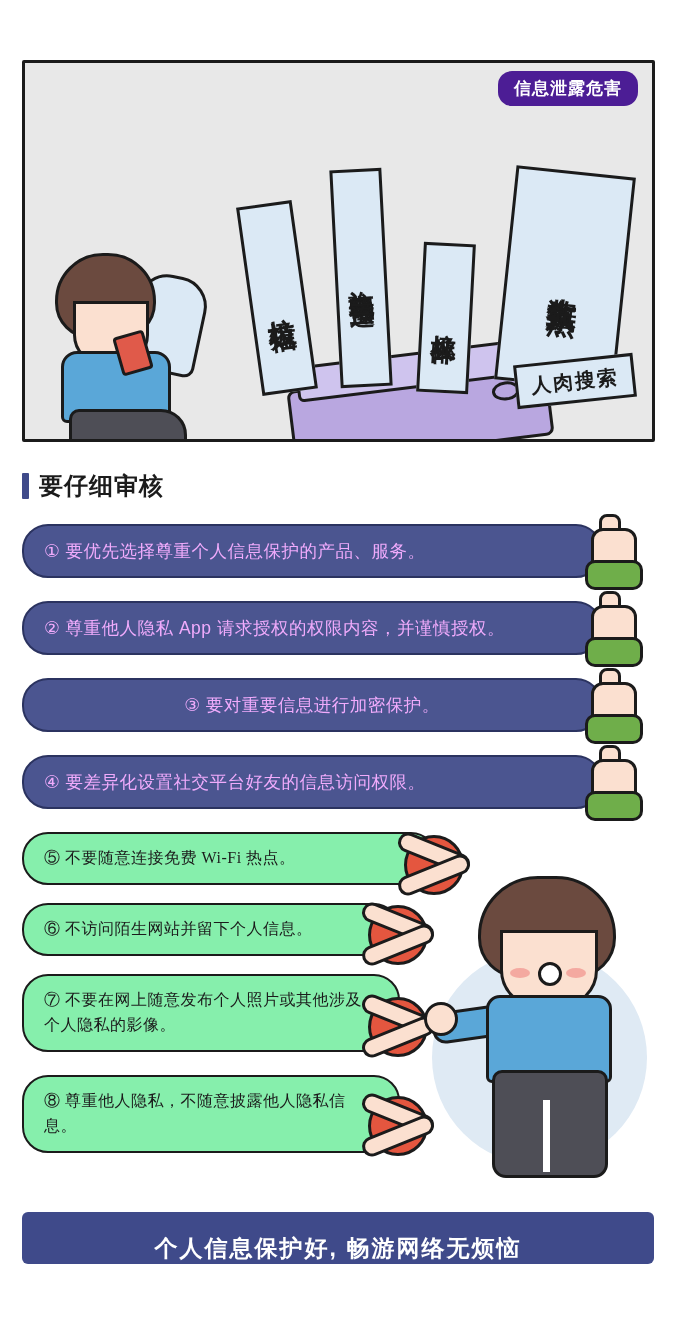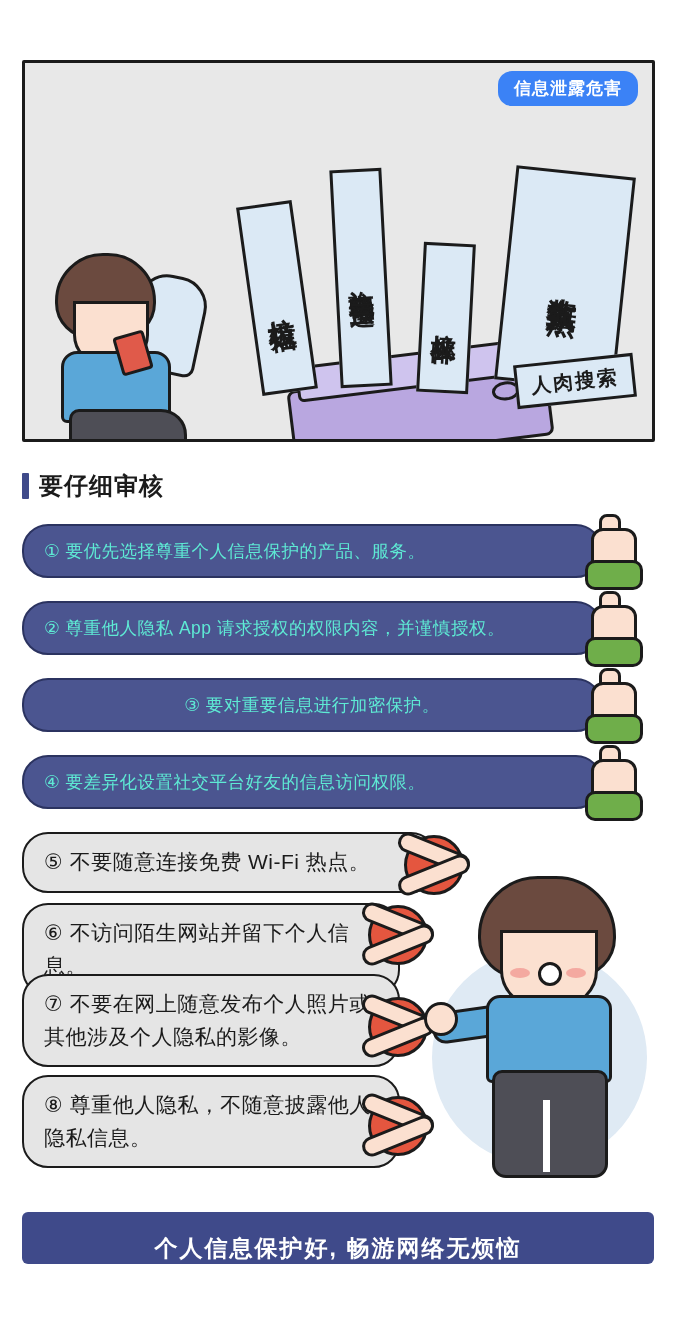--- a/index.html
+++ b/index.html
@@ -12,21 +12,21 @@
 
   
   .illus{
     position:absolute;left:22px;top:60px;width:633px;height:382px;
     background:#e8e8e8;border:3px solid #1b1b1b;border-radius:2px;
     box-sizing:border-box;overflow:hidden;
   }
   .illus-inner{position:absolute;inset:0;}
   .badge{
     position:absolute;right:14px;top:8px;
-    background:#3b82f6;color:#fff;border-radius:14px;
+    background:#4c1d95;color:#fff;border-radius:14px;
     padding:6px 16px;font-size:17px;font-weight:bold;letter-spacing:1px;
     white-space:nowrap;
   }
   
   .phone{
     position:absolute;left:265px;top:312px;width:255px;height:70px;
     background:#b9a7e0;border:3px solid #1b1b1b;border-radius:8px;
     transform:rotate(-7deg);
   }
   .phone:after{
@@ -65,27 +65,27 @@
   .sec-head{
     position:absolute;left:22px;top:470px;display:flex;align-items:center;gap:10px;
   }
   .sec-bar{width:7px;height:26px;background:#3f4a8a;border-radius:1px;}
   .sec-title{font-size:24px;font-weight:bold;color:#1b1b1b;letter-spacing:1px;}
 
   
   .adv{position:absolute;left:22px;width:580px;box-sizing:border-box;}
   .pill{
     background:#4b5590;border:2px solid #2b3360;border-radius:26px;
-    color:#5eead4;font-size:17.5px;line-height:1.5;
+    color:#f0abfc;font-size:17.5px;line-height:1.5;
     padding:12px 20px;box-sizing:border-box;letter-spacing:0.5px;
   }
   .pill-white{
-    background:#e5e5e5;border:2.5px solid #1b1b1b;border-radius:26px;
-    color:#1b1b1b;font-size:21px;line-height:1.55;
-    padding:12px 20px;box-sizing:border-box;letter-spacing:0.5px;
+    background:#86efac;border:2.5px solid #1b1b1b;border-radius:26px;
+    color:#1b1b1b;font-size:16px;line-height:1.55;
+    padding:12px 20px;box-sizing:border-box;letter-spacing:0.5px;font-family:Liberation Serif, serif;
   }
   .i1{top:524px;width:580px;}
   .i2{top:601px;width:580px;}
   .i3{top:678px;width:580px;text-align:center;}
   .i4{top:755px;width:580px;}
   .i5{top:832px;width:415px;}
   .i6{top:903px;width:378px;}
   .i7{top:974px;width:378px;}
   .i8{top:1075px;width:378px;}
 

